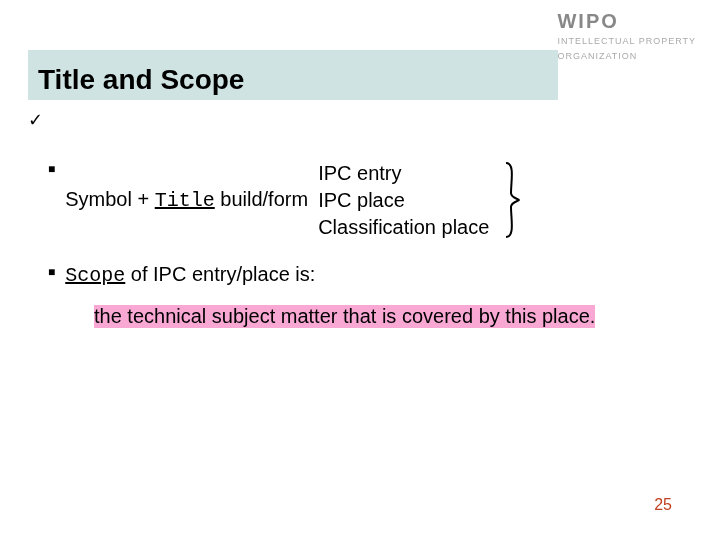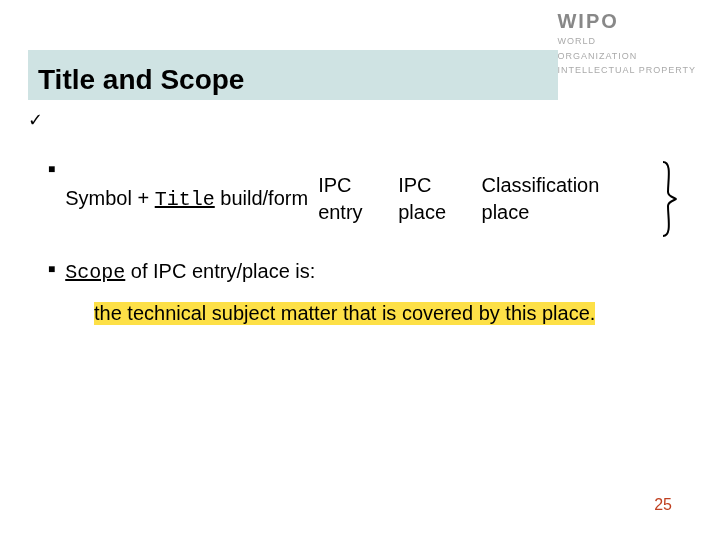--- a/index.html
+++ b/index.html
@@ -14,37 +14,36 @@
   .check-row { display: flex; align-items: flex-start; gap: 8px; margin-bottom: 28px; }
   .check-icon { color: #000; font-size: 18px; line-height: 1.2; }
   .check-text { font-size: 20px; }
   .bullet-block { margin-left: 20px; margin-bottom: 22px; }
   .bullet-row { display: flex; align-items: flex-start; gap: 10px; }
   .square-icon { font-size: 12px; line-height: 1.6; color: #000; }
   .bullet-body { font-size: 20px; }
   .under { text-decoration: underline; font-family: Liberation Mono, monospace; }
   .build-grid { display: grid; grid-template-columns: auto auto auto auto; column-gap: 10px; align-items: center; }
   .col-left { white-space: nowrap; }
-  .col-list { display: flex; flex-direction: row; line-height: 1.35; }
+  .col-list { display: flex; flex-direction: column; line-height: 1.35; }
   .brace { font-size: 20px; display: flex; align-items: center; justify-content: center; padding: 0 4px; }
   .brace svg { display: block; }
   .syn { font-size: 20px; }
-  .scope-def { margin-left: 46px; margin-top: 18px; font-size: 20px; background: #fde047; display: inline-block; }
+  .scope-def { margin-left: 46px; margin-top: 18px; font-size: 20px; background: #f9a8d4; display: inline-block; }
   .pagenum { position: absolute; bottom: 26px; right: 48px; font-size: 16px; color: #c04020; }
 </style>
 </head>
 <body>
 
 <div class="slide">
 
   <div class="logo-block">
     <div class="logo-main">WIPO</div>
-    <div class="logo-sub">WORLD</div>
+    <div class="logo-sub">INTELLECTUAL PROPERTY</div>
     <div class="logo-sub">ORGANIZATION</div>
-    <div class="logo-sub">INTELLECTUAL PROPERTY</div>
   </div>
 
   <div class="title-bar">
     <h1>Title and Scope</h1>
   </div>
 
   <div class="content">
 
     <div class="check-row">
       <span class="check-icon">✓</span>

